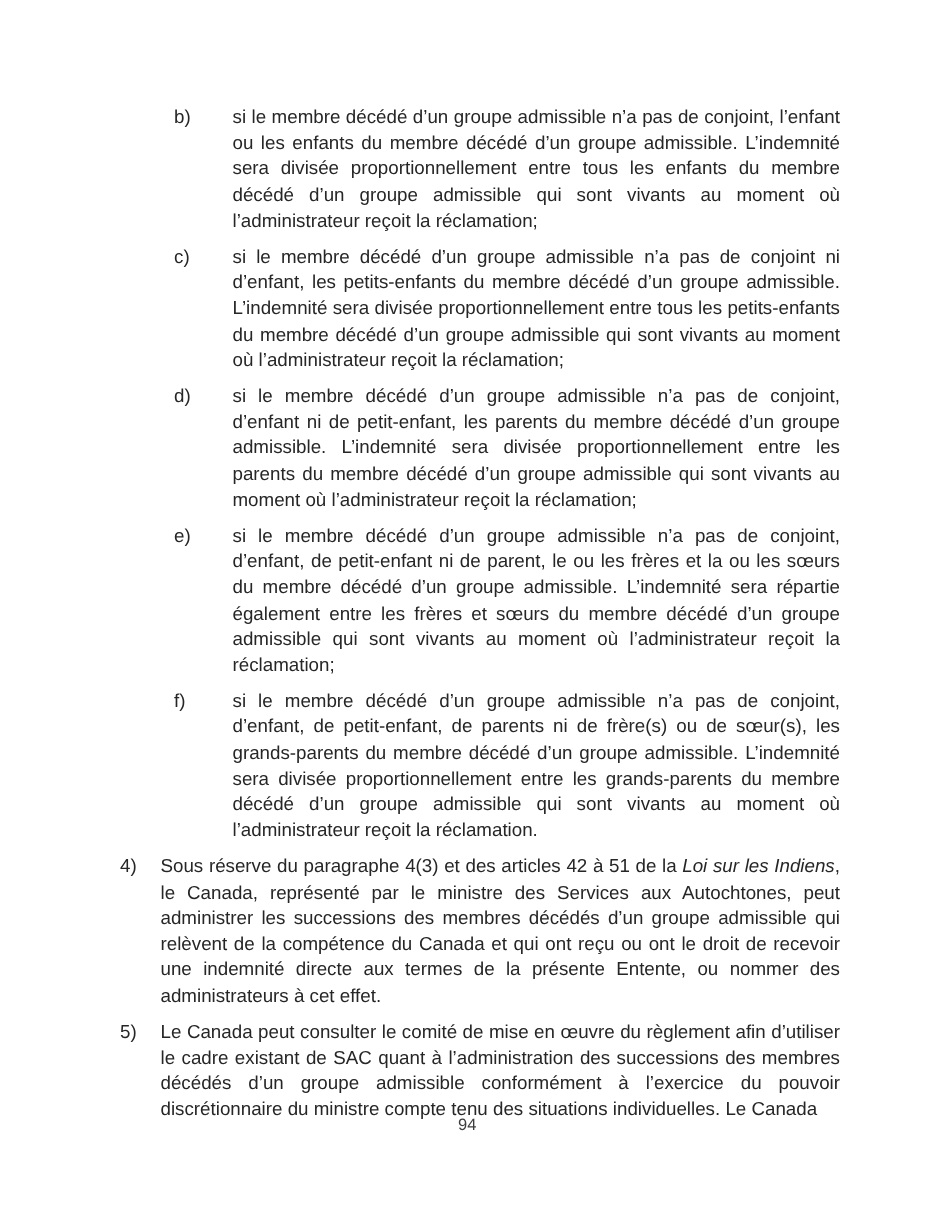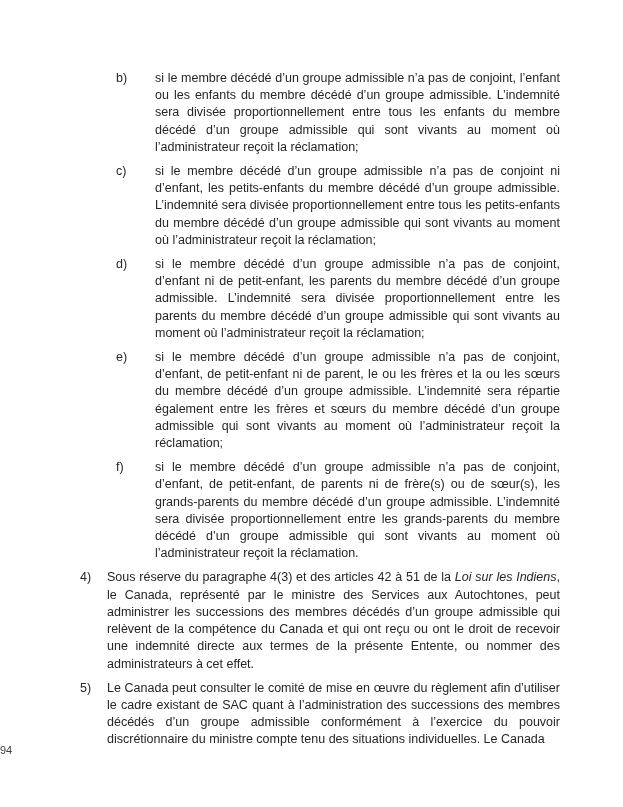--- a/index.html
+++ b/index.html
@@ -40,21 +40,21 @@
     flex: 1;
     margin: 0;
     text-align: justify;
   }
   .italic { }
   .page-number {
     position: absolute;
     top: 744px;
     left: 0;
     width: 100%;
-    text-align: left;
+    text-align: center;
     font-size: 11px;
     line-height: 13px;
     color: #3d3d3d;
   }
 </style>
 </head>
 <body>
 
 <div class="page">
   <div class="content">

